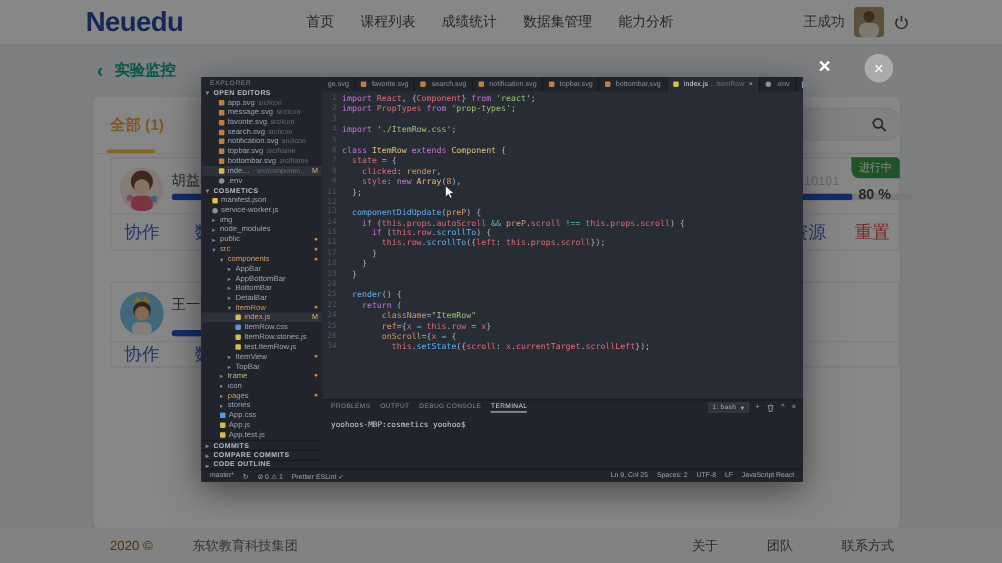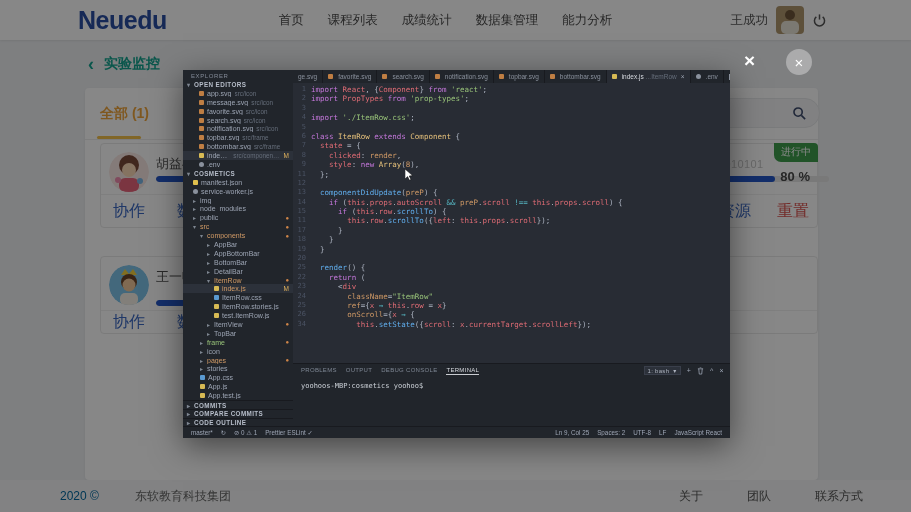--- a/index.html
+++ b/index.html
@@ -47,23 +47,23 @@
   .acts{position:absolute;left:0;right:0;bottom:0;border-top:1px solid #f0f0f0;display:flex;align-items:center;padding:0 8px 0 12px}
   .item1 .acts{height:33px}
   .item2 .acts{height:23px}
   .act{font-size:16px;color:#3e6bc4;margin-right:32px;cursor:pointer}
   .act.r{margin-right:0;margin-left:26px}
   .act.danger{color:#d9534f}
   .sp{flex:1}
 
   
   .ftr{position:absolute;left:0;bottom:0;width:911px;height:32px;background:#f5f6f7;display:flex;align-items:center;font-size:12px}
-  .ftr .yr{margin-left:60px;color:#0369a1}
+  .ftr .yr{margin-left:100px;color:#a16207}
   .ftr .co{margin-left:36px;color:#666}
-  .flinks{margin-left:auto;margin-right:48px;display:flex;gap:44px;color:#555}
+  .flinks{margin-left:auto;margin-right:98px;display:flex;gap:44px;color:#555}
 
   
   .ovl{position:absolute;inset:0;background:rgba(0,0,0,.47);z-index:10}
   .clx{position:absolute;left:744px;top:50px;z-index:30;color:#fff;font-size:19px;cursor:pointer;font-weight:bold}
   .clc{position:absolute;left:786px;top:49px;z-index:30;width:26px;height:26px;border-radius:50%;background:rgba(255,255,255,.35);color:#fff;font-size:15px;display:flex;align-items:center;justify-content:center;cursor:pointer}
 
   
   .vsc{position:absolute;left:183px;top:70px;width:547px;height:368px;z-index:20;background:#282c34;display:flex;flex-direction:column;box-shadow:0 8px 30px rgba(0,0,0,.5)}
   .vmain{flex:1;display:flex;min-height:0}
   .expl{width:110px;background:#21252b;overflow:hidden;flex:none}
@@ -531,24 +531,20 @@
               <span class="ln">20</span>
               <span class="lt"></span>
             </div>
             <div class="cl">
               <span class="ln">25</span>
               <span class="lt"><span class="tk-pl">  </span><span class="tk-fn">render</span><span class="tk-pl">() {</span></span>
             </div>
             <div class="cl">
               <span class="ln">22</span>
               <span class="lt"><span class="tk-pl">    </span><span class="tk-kw">return</span><span class="tk-pl"> (</span></span>
-            </div>
-            <div class="cl">
-              <span class="ln">23</span>
-              <span class="lt"><span class="tk-pl">      &lt;</span><span class="tk-id">div</span></span>
             </div>
             <div class="cl">
               <span class="ln">24</span>
               <span class="lt"><span class="tk-pl">        </span><span class="tk-num">className</span><span class="tk-pl">=</span><span class="tk-str">"ItemRow"</span></span>
             </div>
             <div class="cl">
               <span class="ln">25</span>
               <span class="lt"><span class="tk-pl">        </span><span class="tk-num">ref</span><span class="tk-pl">={</span><span class="tk-id">x</span><span class="tk-op"> ⇒ </span><span class="tk-id">this</span><span class="tk-pl">.</span><span class="tk-id">row</span><span class="tk-pl"> = </span><span class="tk-id">x</span><span class="tk-pl">}</span></span>
             </div>
             <div class="cl">

